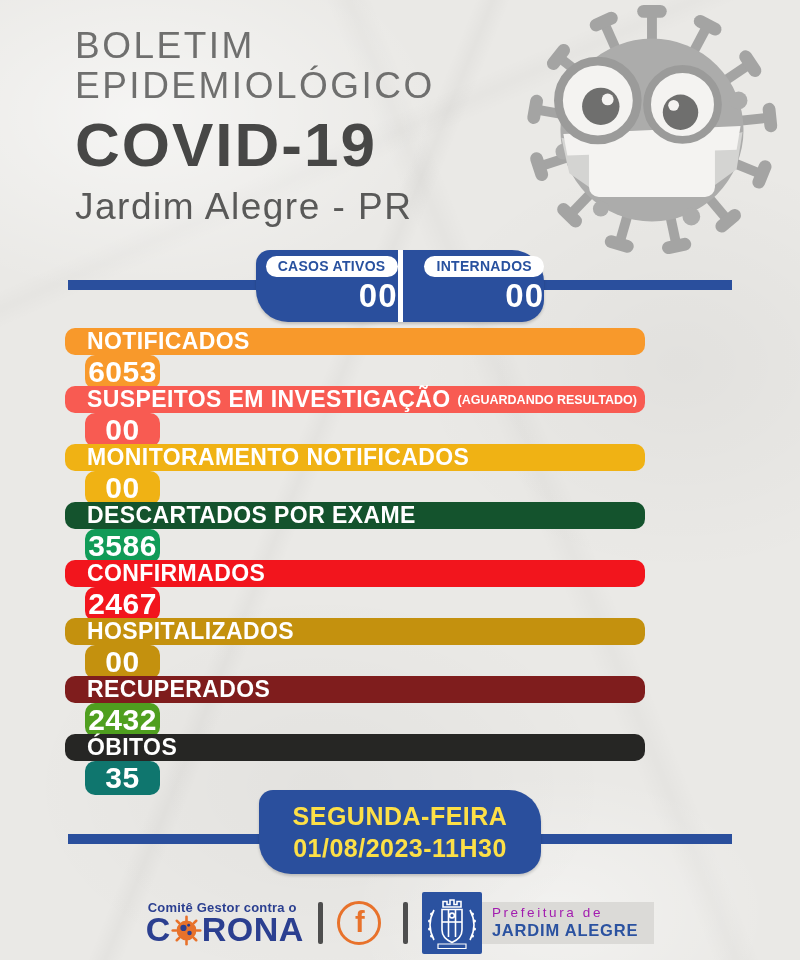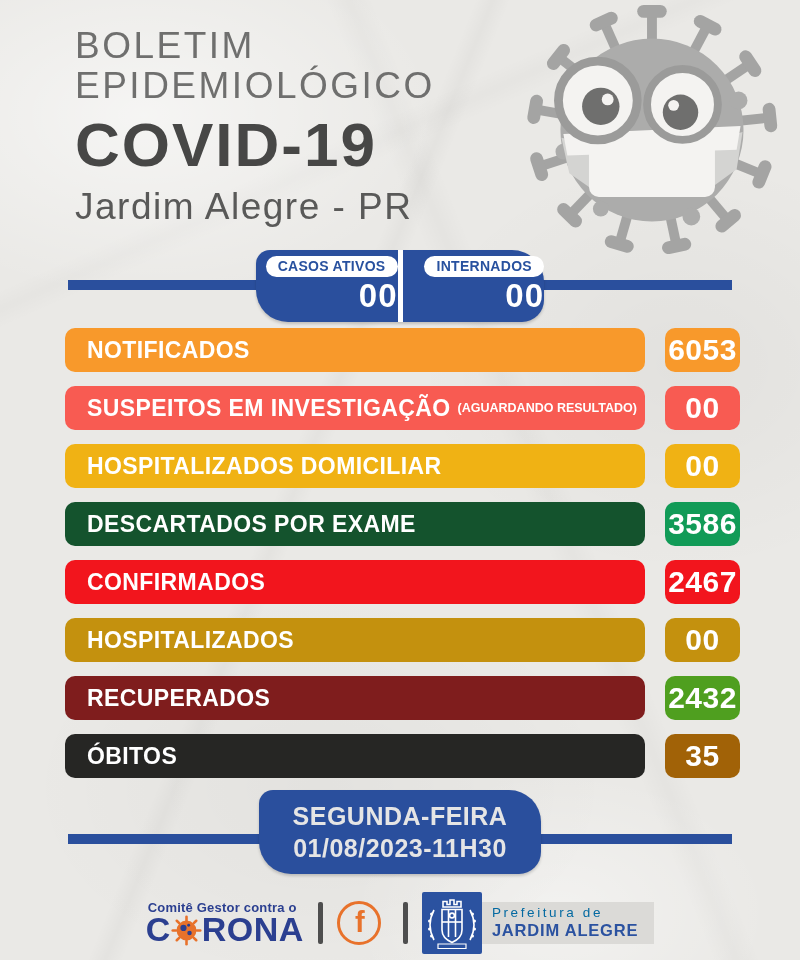--- a/index.html
+++ b/index.html
@@ -40,58 +40,58 @@
   }
   .sumcol{flex:1;display:flex;flex-direction:column;align-items:flex-end;padding-top:6px;}
   .pill{
     background:#FFFFFF;color:#28519F;font-weight:700;font-size:14px;letter-spacing:.3px;
     padding:2px 12px;border-radius:13px;line-height:17px;white-space:nowrap;
   }
   .sumval{color:#FFFFFF;font-weight:700;font-size:33px;line-height:1.15;letter-spacing:1px;}
   .sumdiv{width:5px;background:#FFFFFF;height:100%;}
   
   .rows{position:absolute;left:65px;top:328px;width:675px;z-index:2;}
-  .row{display:flex;height:44px;margin-bottom:14px;}
+  .row{display:flex;height:44px;margin-bottom:14px;flex-direction:column;}
   .bar{
     width:580px;border-radius:10px;display:flex;align-items:center;
     padding-left:22px;box-sizing:border-box;
   }
   .lbl{color:#FFF;font-weight:700;font-size:23px;letter-spacing:.4px;white-space:nowrap;}
   .sub{color:#FFF;font-weight:700;font-size:12.5px;margin-left:7px;white-space:nowrap;}
   .val{
     width:75px;margin-left:20px;border-radius:10px;display:flex;align-items:center;justify-content:center;
     color:#FFF;font-weight:700;font-size:30px;letter-spacing:.5px;
   }
   
   .datestrip{position:absolute;left:0;top:780px;width:800px;height:100px;z-index:2;}
   .datestrip .hrule{top:54px;}
   .datebox{
     position:relative;z-index:2;width:282px;height:84px;margin:10px auto 0;
     border-radius:14px 32px 22px 32px;display:flex;flex-direction:column;
     align-items:center;justify-content:center;box-shadow:0 2px 3px rgba(0,0,0,.18);
   }
-  .dateline{color:#e5e5e5;font-weight:700;font-size:25px;letter-spacing:.5px;line-height:1.3;}
+  .dateline{color:#fde047;font-weight:700;font-size:25px;letter-spacing:.5px;line-height:1.3;}
   
   .footer{position:absolute;left:0;top:886px;width:800px;height:74px;z-index:2;
     display:flex;align-items:center;justify-content:center;}
   .fdiv{width:5px;height:42px;background:#4E4E4E;border-radius:2px;margin:0 14px;}
   .cgc{display:flex;flex-direction:column;align-items:flex-start;}
   .cgc-top{font-size:13px;font-weight:700;color:#2B3F90;letter-spacing:.2px;margin-bottom:-3px;margin-left:2px;}
   .cgc-brand{display:flex;align-items:center;font-size:34px;font-weight:800;color:#2B3F90;letter-spacing:.5px;line-height:1;}
   .cgc-brand svg{margin:2px 0 0 0;}
   .social{display:flex;align-items:center;}
   .fb{
     width:38px;height:38px;border:3px solid #E8722B;border-radius:50%;
     display:flex;align-items:center;justify-content:center;margin-right:8px;
   }
   .fb span{color:#E8722B;font-size:29px;font-weight:700;line-height:1;transform:translate(1px,-1px);}
   .handle{font-size:27px;font-weight:800;color:#2B4AA0;letter-spacing:.3px;}
   .pref{display:flex;align-items:center;background:#DBDAD7;height:42px;padding-right:16px;}
   .pref svg{margin:-10px 10px -10px 0;display:block;}
-  .pref-l1{font-size:13.5px;color:#0369a1;letter-spacing:2.6px;line-height:1.2;}
+  .pref-l1{font-size:13.5px;color:#a21caf;letter-spacing:2.6px;line-height:1.2;}
   .pref-l2{font-size:16.5px;color:#2B52A0;font-weight:700;letter-spacing:.8px;line-height:1.2;}
 </style>
 </head>
 <body>
 
 <div class="page">
 
   <div class="titles">
     <div class="t-light">BOLETIM</div>
     <div class="t-light">EPIDEMIOLÓGICO</div>
@@ -204,21 +204,21 @@
     </div>
     <div class="row">
       <div class="bar" style="background: rgb(248, 91, 82);">
         <span class="lbl">SUSPEITOS EM INVESTIGAÇÃO</span>
         <span class="sub">(AGUARDANDO RESULTADO)</span>
       </div>
       <div class="val" style="background: rgb(248, 91, 82);">00</div>
     </div>
     <div class="row">
       <div class="bar" style="background: rgb(240, 178, 20);">
-        <span class="lbl">HOSPITALIZADOS DOMICILIAR</span>
+        <span class="lbl">MONITORAMENTO NOTIFICADOS</span>
         <span class="sub"></span>
       </div>
       <div class="val" style="background: rgb(240, 178, 20);">00</div>
     </div>
     <div class="row">
       <div class="bar" style="background: #14532d;">
         <span class="lbl">DESCARTADOS POR EXAME</span>
         <span class="sub"></span>
       </div>
       <div class="val" style="background: rgb(17, 155, 87);">3586</div>
@@ -242,21 +242,21 @@
         <span class="lbl">RECUPERADOS</span>
         <span class="sub"></span>
       </div>
       <div class="val" style="background: rgb(79, 159, 31);">2432</div>
     </div>
     <div class="row">
       <div class="bar" style="background: rgb(38, 38, 36);">
         <span class="lbl">ÓBITOS</span>
         <span class="sub"></span>
       </div>
-      <div class="val" style="background: #a16207;">35</div>
+      <div class="val" style="background: #0f766e;">35</div>
     </div>
   </section>
 
   <section class="datestrip">
     <div class="hrule" style="background: rgb(42, 79, 157);"></div>
     <div class="datebox" style="background: rgb(42, 79, 157);">
       <div class="dateline">SEGUNDA-FEIRA</div>
       <div class="dateline">01/08/2023-11H30</div>
     </div>
   </section>

